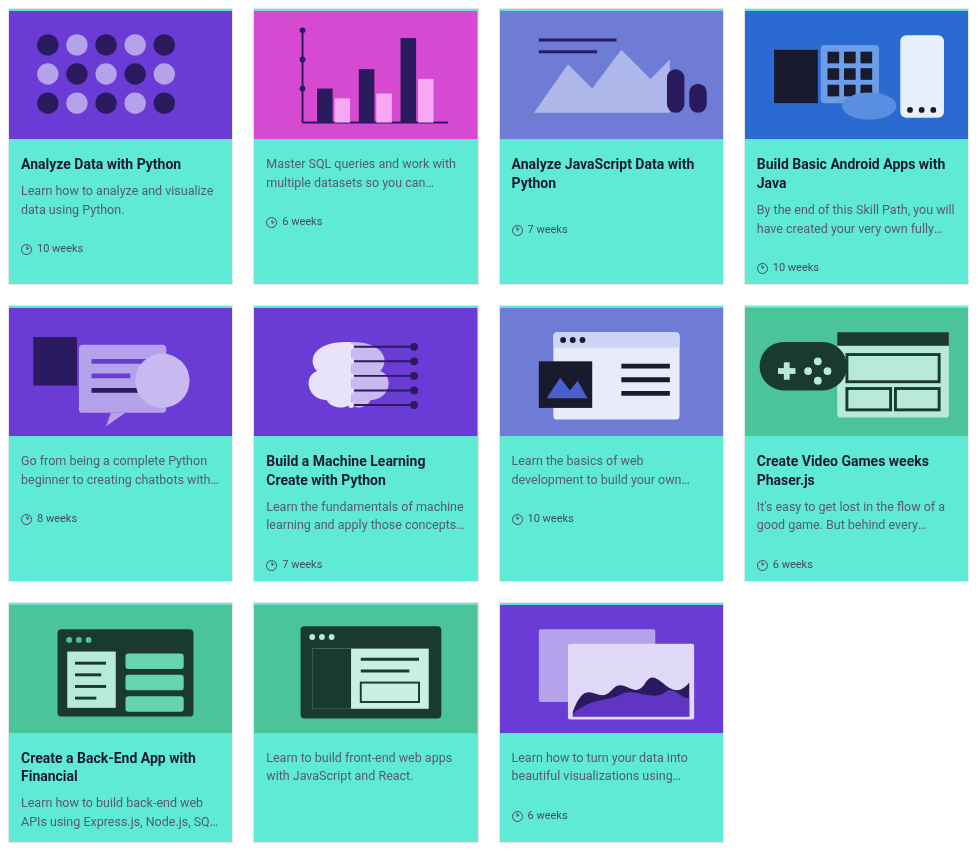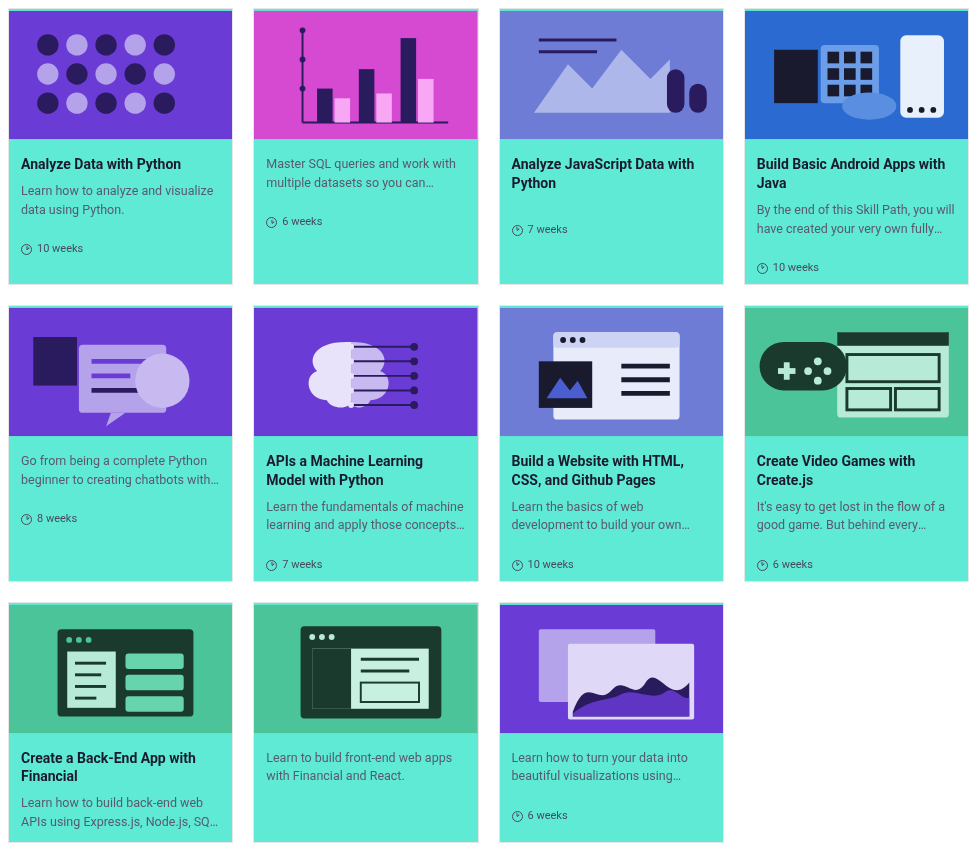--- a/index.html
+++ b/index.html
@@ -233,21 +233,21 @@
           <circle cx="100" cy="70" r="3" fill="#e8e2fa"></circle>
           <line x1="100" y1="85" x2="165" y2="85" stroke="#2a1a5e" stroke-width="2"></line>
           <circle cx="165" cy="85" r="4" fill="#2a1a5e"></circle>
           <circle cx="100" cy="85" r="3" fill="#e8e2fa"></circle>
           <line x1="100" y1="100" x2="165" y2="100" stroke="#2a1a5e" stroke-width="2"></line>
           <circle cx="165" cy="100" r="4" fill="#2a1a5e"></circle>
           <circle cx="100" cy="100" r="3" fill="#e8e2fa"></circle>
   </svg>
       </div>
     <div class="body">
-      <div class="title">APIs a Machine Learning Model with Python</div>
+      <div class="title">Build a Machine Learning Create with Python</div>
       <div class="desc">Learn the fundamentals of machine learning and apply those concepts to real-world data.</div>
       <div class="meta">
         <span class="clock"></span>
         <span>7 weeks</span>
       </div>
     </div>
     </div>
     <div class="card">
     <div class="thumb">
         <svg viewBox="0 0 230 132">
@@ -258,21 +258,20 @@
           <circle cx="75" cy="33" r="3" fill="#1a1a2e"></circle>
           <circle cx="85" cy="33" r="3" fill="#1a1a2e"></circle>
     <rect x="40" y="55" width="55" height="48" fill="#1a1a2e"></rect>
     <polygon points="48,93 62,72 72,85 80,75 90,93" fill="#4a5ed0"></polygon>
     <line x1="125" y1="60" x2="175" y2="60" stroke="#1a1a2e" stroke-width="5"></line>
     <line x1="125" y1="74" x2="175" y2="74" stroke="#1a1a2e" stroke-width="5"></line>
     <line x1="125" y1="88" x2="175" y2="88" stroke="#1a1a2e" stroke-width="5"></line>
   </svg>
       </div>
     <div class="body">
-      <div class="title">Build a Website with HTML, CSS, and Github Pages</div>
       <div class="desc">Learn the basics of web development to build your own website.</div>
       <div class="meta">
         <span class="clock"></span>
         <span>10 weeks</span>
       </div>
     </div>
     </div>
     <div class="card">
     <div class="thumb">
         <svg viewBox="0 0 230 132">
@@ -285,21 +284,21 @@
     <path d="M40 35 a25 25 0 0 0 0 50 l 40 0 a25 25 0 0 0 0 -50 Z" fill="#1a3a2e"></path>
     <rect x="40" y="56" width="6" height="18" fill="#b8ead8"></rect>
           <rect x="34" y="62" width="18" height="6" fill="#b8ead8"></rect>
     <circle cx="75" cy="55" r="4" fill="#b8ead8"></circle>
           <circle cx="85" cy="65" r="4" fill="#b8ead8"></circle>
           <circle cx="75" cy="75" r="4" fill="#b8ead8"></circle>
           <circle cx="65" cy="65" r="4" fill="#b8ead8"></circle>
   </svg>
       </div>
     <div class="body">
-      <div class="title">Create Video Games with Create.js</div>
+      <div class="title">Create Video Games weeks Phaser.js</div>
       <div class="desc">It's easy to get lost in the flow of a good game. But behind every power-up and boss battle is simple code.</div>
       <div class="meta">
         <span class="clock"></span>
         <span>6 weeks</span>
       </div>
     </div>
     </div>
     <div class="card">
     <div class="thumb">
         <svg viewBox="0 0 230 132">
@@ -333,21 +332,21 @@
           <circle cx="70" cy="33" r="3" fill="#b8ead8"></circle>
           <circle cx="80" cy="33" r="3" fill="#b8ead8"></circle>
     <rect x="60" y="45" width="120" height="62" fill="#c8f0e0"></rect>
     <rect x="60" y="45" width="40" height="62" fill="#1a3a2e"></rect>
     <line x1="110" y1="56" x2="170" y2="56" stroke="#1a3a2e" stroke-width="3"></line>
     <line x1="110" y1="68" x2="160" y2="68" stroke="#1a3a2e" stroke-width="3"></line>
     <rect x="110" y="80" width="60" height="20" fill="#c8f0e0" stroke="#1a3a2e" stroke-width="2"></rect>
   </svg>
       </div>
     <div class="body">
-      <div class="desc">Learn to build front-end web apps with Financial and React.</div>
+      <div class="desc">Learn to build front-end web apps with JavaScript and React.</div>
 
     </div>
     </div>
     <div class="card">
     <div class="thumb">
         <svg viewBox="0 0 230 132">
           <rect width="230" height="132" fill="#6b3bd6"></rect>
     <rect x="40" y="25" width="120" height="75" fill="#b4a2ea" rx="2"></rect>
     <rect x="70" y="40" width="130" height="78" fill="#e0d8f7" rx="2"></rect>
     <path d="M75 110 C 90 70 100 105 115 88 C 128 72 138 100 150 80 C 162 60 175 105 195 80 L 195 115 L 75 115 Z" fill="#2a1a5e"></path>

